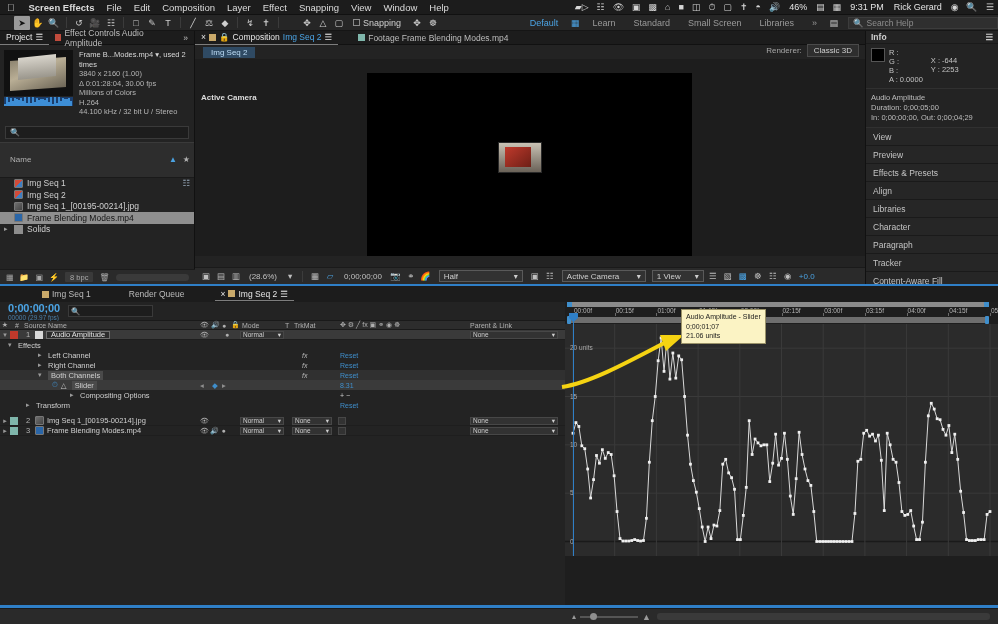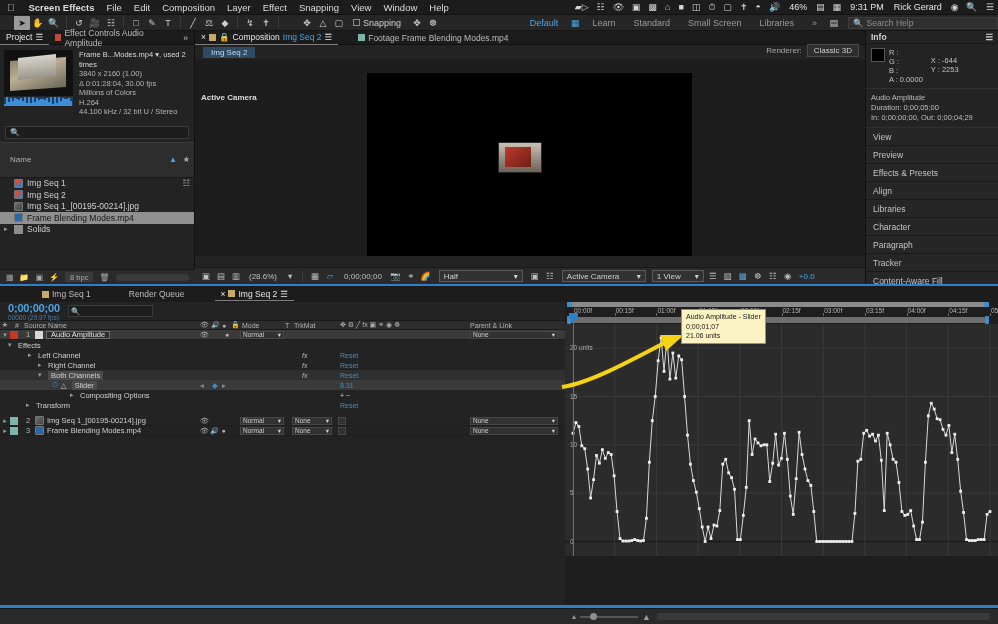--- a/index.html
+++ b/index.html
@@ -575,21 +575,21 @@
       <span>None</span>
         <span>▾</span>
     </span>
   </div>
 
   <div class="prop" style="top:54px;padding-left:8px">
     <span class="twisty">▾</span>
     <span class="lbl" style="margin-left:4px">Effects</span>
   </div>
 
-  <div class="prop" style="top:64px;padding-left:28px">
+  <div class="prop" style="top:64px;padding-left:38px">
     <span class="twisty">▸</span>
     <span class="lbl" style="margin-left:4px">Left Channel</span>
     <span class="fxm">fx</span>
     <span class="reset">Reset</span>
   </div>
 
   <div class="prop" style="top:74px;padding-left:38px">
     <span class="twisty">▸</span>
     <span class="lbl" style="margin-left:4px">Right Channel</span>
     <span class="fxm">fx</span>

